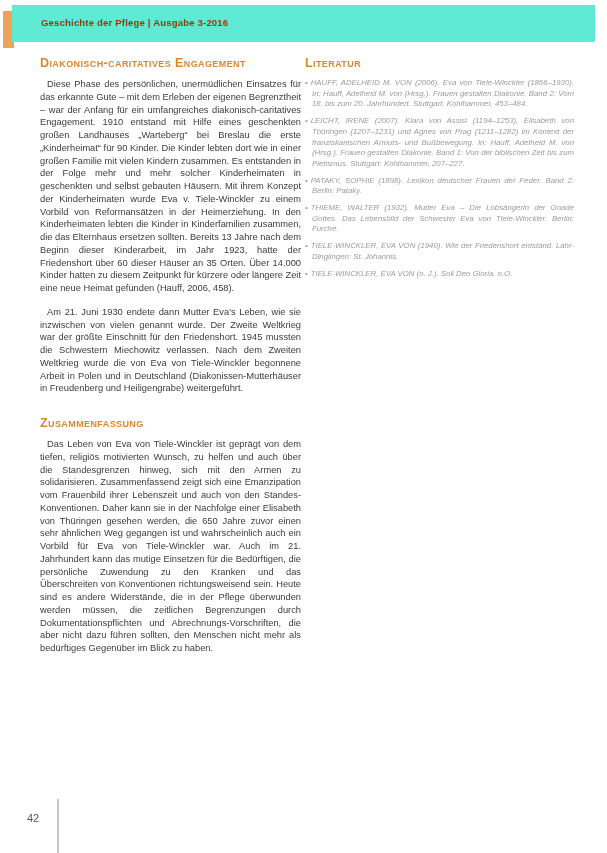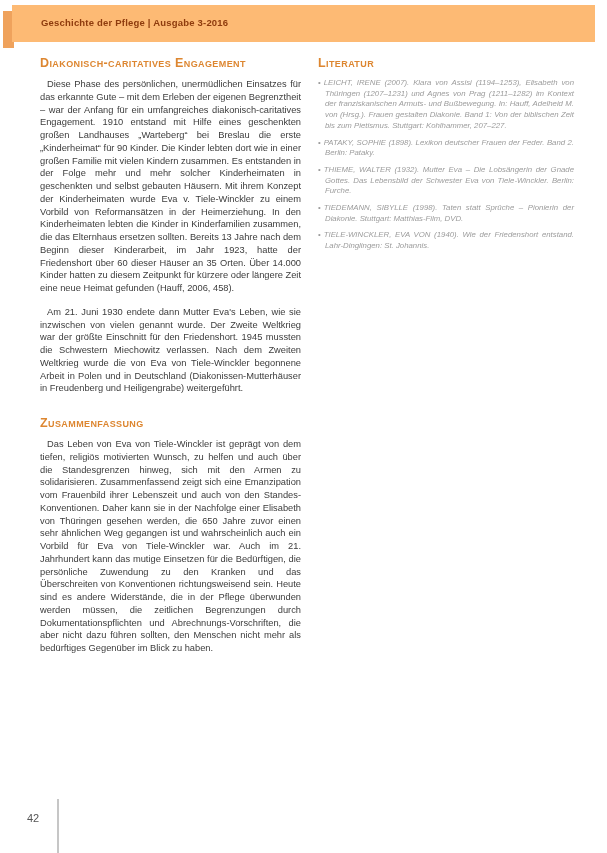--- a/index.html
+++ b/index.html
@@ -1,25 +1,25 @@
 <!DOCTYPE html>
 <html lang="de"><head>
 <meta charset="utf-8">
 <style>
   * { margin:0; padding:0; box-sizing:border-box; }
   html,body { width:607px; height:853px; background:#ffffff; font-family:"Liberation Sans", sans-serif; }
   .page { position:relative; width:607px; height:853px; overflow:hidden; background:#fff; }
 
   
   .header-accent { position:absolute; left:3px; top:11px; width:11px; height:37px; background:#efa25c; }
-  .header-bar { position:absolute; left:12px; top:5px; width:583px; height:37px; background:#fdba74; }
+  .header-bar { position:absolute; left:12px; top:5px; width:583px; height:37px; background:#5eead4; }
   .header-title { position:absolute; left:29px; top:12px; font-size:9.5px; font-weight:bold; color:#8e3b0d; letter-spacing:0.2px; }
 
   
-  .content { position:absolute; left:40px; top:56px; width:534px; display:flex; gap:17px; }
+  .content { position:absolute; left:40px; top:56px; width:534px; display:flex; gap:4px; }
   .col-left { width:261px; }
   .col-right { flex:1; }
 
   .sec-heading { font-variant:small-caps; font-size:12.5px; font-weight:600; color:#dd8630; letter-spacing:0.4px; margin-bottom:8px; }
   .sec-heading.spaced { margin-top:21px; }
 
   .body-para { font-size:9.3px; line-height:12.75px; text-align:justify; color:#3c3c3c; text-indent:7px; margin-bottom:11px; }
 
   .ref-list { list-style:none; }
   .ref-item { font-size:7.8px; line-height:10.7px; font-style:italic; color:#9c9c9c; text-align:justify; margin-bottom:6px; padding-left:7px; text-indent:-7px; }
@@ -47,25 +47,26 @@
       <p class="body-para">Diese Phase des persönlichen, unermüdlichen Einsatzes für das erkannte Gute – mit dem Erleben der eigenen Begrenztheit – war der Anfang für ein umfangreiches diakonisch-caritatives Engagement. 1910 entstand mit Hilfe eines geschenkten großen Landhauses „Warteberg“ bei Breslau die erste „Kinderheimat“ für 90 Kinder. Die Kinder lebten dort wie in einer großen Familie mit vielen Kindern zusammen. Es entstanden in der Folge mehr und mehr solcher Kinderheimaten in geschenkten und selbst gebauten Häusern. Mit ihrem Konzept der Kinderheimaten wurde Eva v. Tiele-Winckler zu einem Vorbild von Reformansätzen in der Heimerziehung. In den Kinderheimaten lebten die Kinder in Kinderfamilien zusammen, die das Elternhaus ersetzen sollten. Bereits 13 Jahre nach dem Beginn dieser Kinderarbeit, im Jahr 1923, hatte der Friedenshort über 60 dieser Häuser an 35 Orten. Über 14.000 Kinder hatten zu diesem Zeitpunkt für kürzere oder längere Zeit eine neue Heimat gefunden (Hauff, 2006, 458).</p>
       <p class="body-para">Am 21. Juni 1930 endete dann Mutter Eva's Leben, wie sie inzwischen von vielen genannt wurde. Der Zweite Weltkrieg war der größte Einschnitt für den Friedenshort. 1945 mussten die Schwestern Miechowitz verlassen. Nach dem Zweiten Weltkrieg wurde die von Eva von Tiele-Winckler begonnene Arbeit in Polen und in Deutschland (Diakonissen-Mutterhäuser in Freudenberg und Heiligengrabe) weitergeführt.</p>
 
       <div class="sec-heading spaced">Zusammenfassung</div>
       <p class="body-para">Das Leben von Eva von Tiele-Winckler ist geprägt von dem tiefen, religiös motivierten Wunsch, zu helfen und auch über die Standesgrenzen hinweg, sich mit den Armen zu solidarisieren. Zusammenfassend zeigt sich eine Emanzipation vom Frauenbild ihrer Lebenszeit und auch von den Standes-Konventionen. Daher kann sie in der Nachfolge einer Elisabeth von Thüringen gesehen werden, die 650 Jahre zuvor einen sehr ähnlichen Weg gegangen ist und wahrscheinlich auch ein Vorbild für Eva von Tiele-Winckler war. Auch im 21. Jahrhundert kann das mutige Einsetzen für die Bedürftigen, die persönliche Zuwendung zu den Kranken und das Überschreiten von Konventionen richtungsweisend sein. Heute sind es andere Widerstände, die in der Pflege überwunden werden müssen, die zeitlichen Begrenzungen durch Dokumentationspflichten und Abrechnungs-Vorschriften, die aber nicht dazu führen sollten, den Menschen nicht mehr als bedürftiges Gegenüber im Blick zu haben.</p>
     </div>
 
     <div class="col-right">
       <div class="sec-heading">Literatur</div>
       <ul class="ref-list">
+        <li class="ref-item"><span class="bullet">•</span><span>HAUFF, ADELHEID M. VON (2006). Eva von Tiele-Winckler (1866–1930). In: Hauff, Adelheid M. von (Hrsg.). Frauen gestalten Diakonie. Band 2: Vom 18. bis zum 20. Jahrhundert. Stuttgart: Kohlhammer, 453–484.</span></li>
         <li class="ref-item"><span class="bullet">•</span><span>LEICHT, IRENE (2007). Klara von Assisi (1194–1253), Elisabeth von Thüringen (1207–1231) und Agnes von Prag (1211–1282) im Kontext der franziskanischen Armuts- und Bußbewegung. In: Hauff, Adelheid M. von (Hrsg.). Frauen gestalten Diakonie. Band 1: Von der biblischen Zeit bis zum Pietismus. Stuttgart: Kohlhammer, 207–227.</span></li>
         <li class="ref-item"><span class="bullet">•</span><span>PATAKY, SOPHIE (1898). Lexikon deutscher Frauen der Feder. Band 2. Berlin: Pataky.</span></li>
         <li class="ref-item"><span class="bullet">•</span><span>THIEME, WALTER (1932). Mutter Eva – Die Lobsängerin der Gnade Gottes. Das Lebensbild der Schwester Eva von Tiele-Winckler. Berlin: Furche.</span></li>
-        <li class="ref-item"><span class="bullet">•</span><span>TIEDEMANN, SIBYLLE (1998). Taten statt Sprüche – Pionierin der Diakonie. Stuttgart: Matthias-Film, DVD.</span></li>
         <li class="ref-item"><span class="bullet">•</span><span>TIELE-WINCKLER, EVA VON (1940). Wie der Friedenshort entstand. Lahr-Dinglingen: St. Johannis.</span></li>
+        <li class="ref-item"><span class="bullet">•</span><span>TIELE-WINCKLER, EVA VON (o. J.). Soli Deo Gloria. o.O.</span></li>
       </ul>
     </div>
 
   </div>
 
   <div class="footer-page">42</div>
   <div class="footer-rule"></div>
 
 </div>
 

